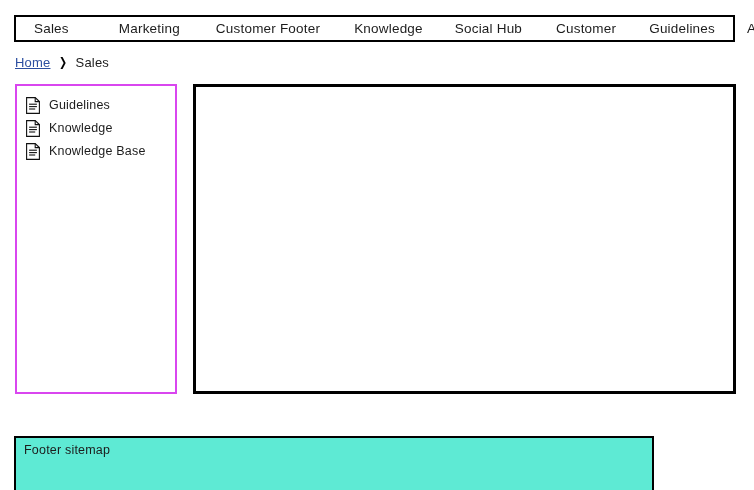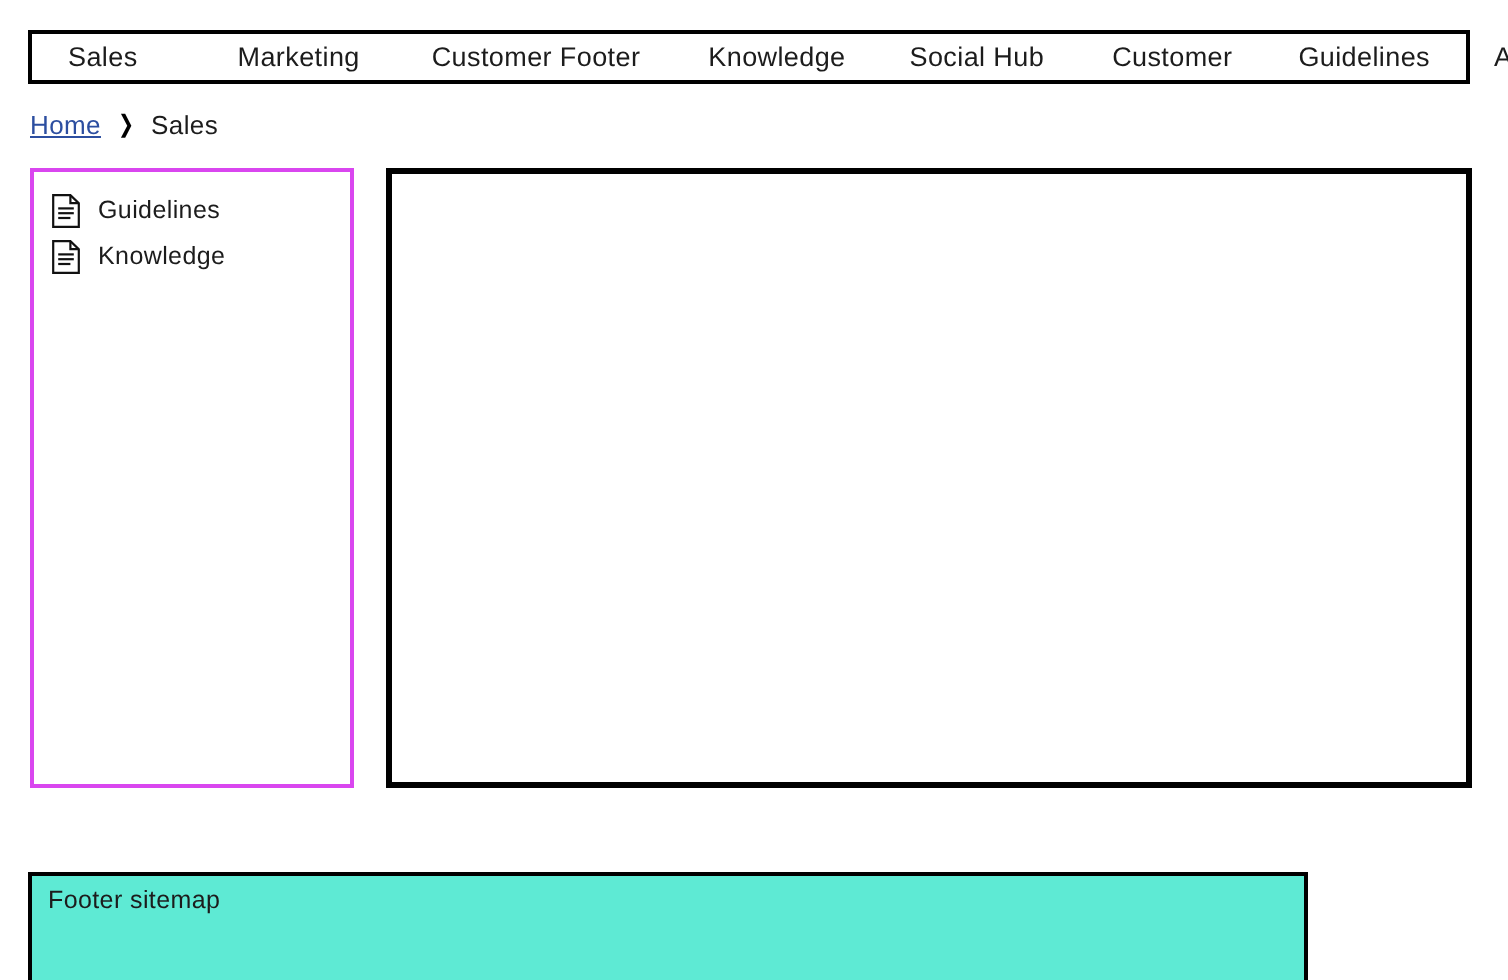--- a/index.html
+++ b/index.html
@@ -169,19 +169,29 @@
     <div class="sidebar-item">
       <svg class="doc-icon" viewBox="0 0 14 17">
         <path d="M0.6 0.6 H9.2 L13.4 4.6 V16.4 H0.6 Z" fill="#ffffff" stroke="#111111" stroke-width="1.1"></path>
         <path d="M9.2 0.6 V4.6 H13.4" fill="none" stroke="#111111" stroke-width="1.1"></path>
         <line x1="3.1" x2="10.9" y1="7.2" y2="7.2" stroke="#111111" stroke-width="1.1"></line>
         <line x1="3.1" x2="10.9" y1="9.6" y2="9.6" stroke="#111111" stroke-width="1.1"></line>
         <line x1="3.1" x2="9.2" y1="12" y2="12" stroke="#111111" stroke-width="1.1"></line>
       </svg>
       <span class="sidebar-label">Knowledge</span>
     </div>
+    <div class="sidebar-item">
+      <svg class="doc-icon" viewBox="0 0 14 17">
+        <path d="M0.6 0.6 H9.2 L13.4 4.6 V16.4 H0.6 Z" fill="#ffffff" stroke="#111111" stroke-width="1.1"></path>
+        <path d="M9.2 0.6 V4.6 H13.4" fill="none" stroke="#111111" stroke-width="1.1"></path>
+        <line x1="3.1" x2="10.9" y1="7.2" y2="7.2" stroke="#111111" stroke-width="1.1"></line>
+        <line x1="3.1" x2="10.9" y1="9.6" y2="9.6" stroke="#111111" stroke-width="1.1"></line>
+        <line x1="3.1" x2="9.2" y1="12" y2="12" stroke="#111111" stroke-width="1.1"></line>
+      </svg>
+      <span class="sidebar-label">Knowledge Base</span>
+    </div>
   </div>
 
 <div id="main-panel"></div>
 
 <div id="footer-panel">
   <div id="footer-label">Footer sitemap</div>
 </div>
 
 </body></html>

